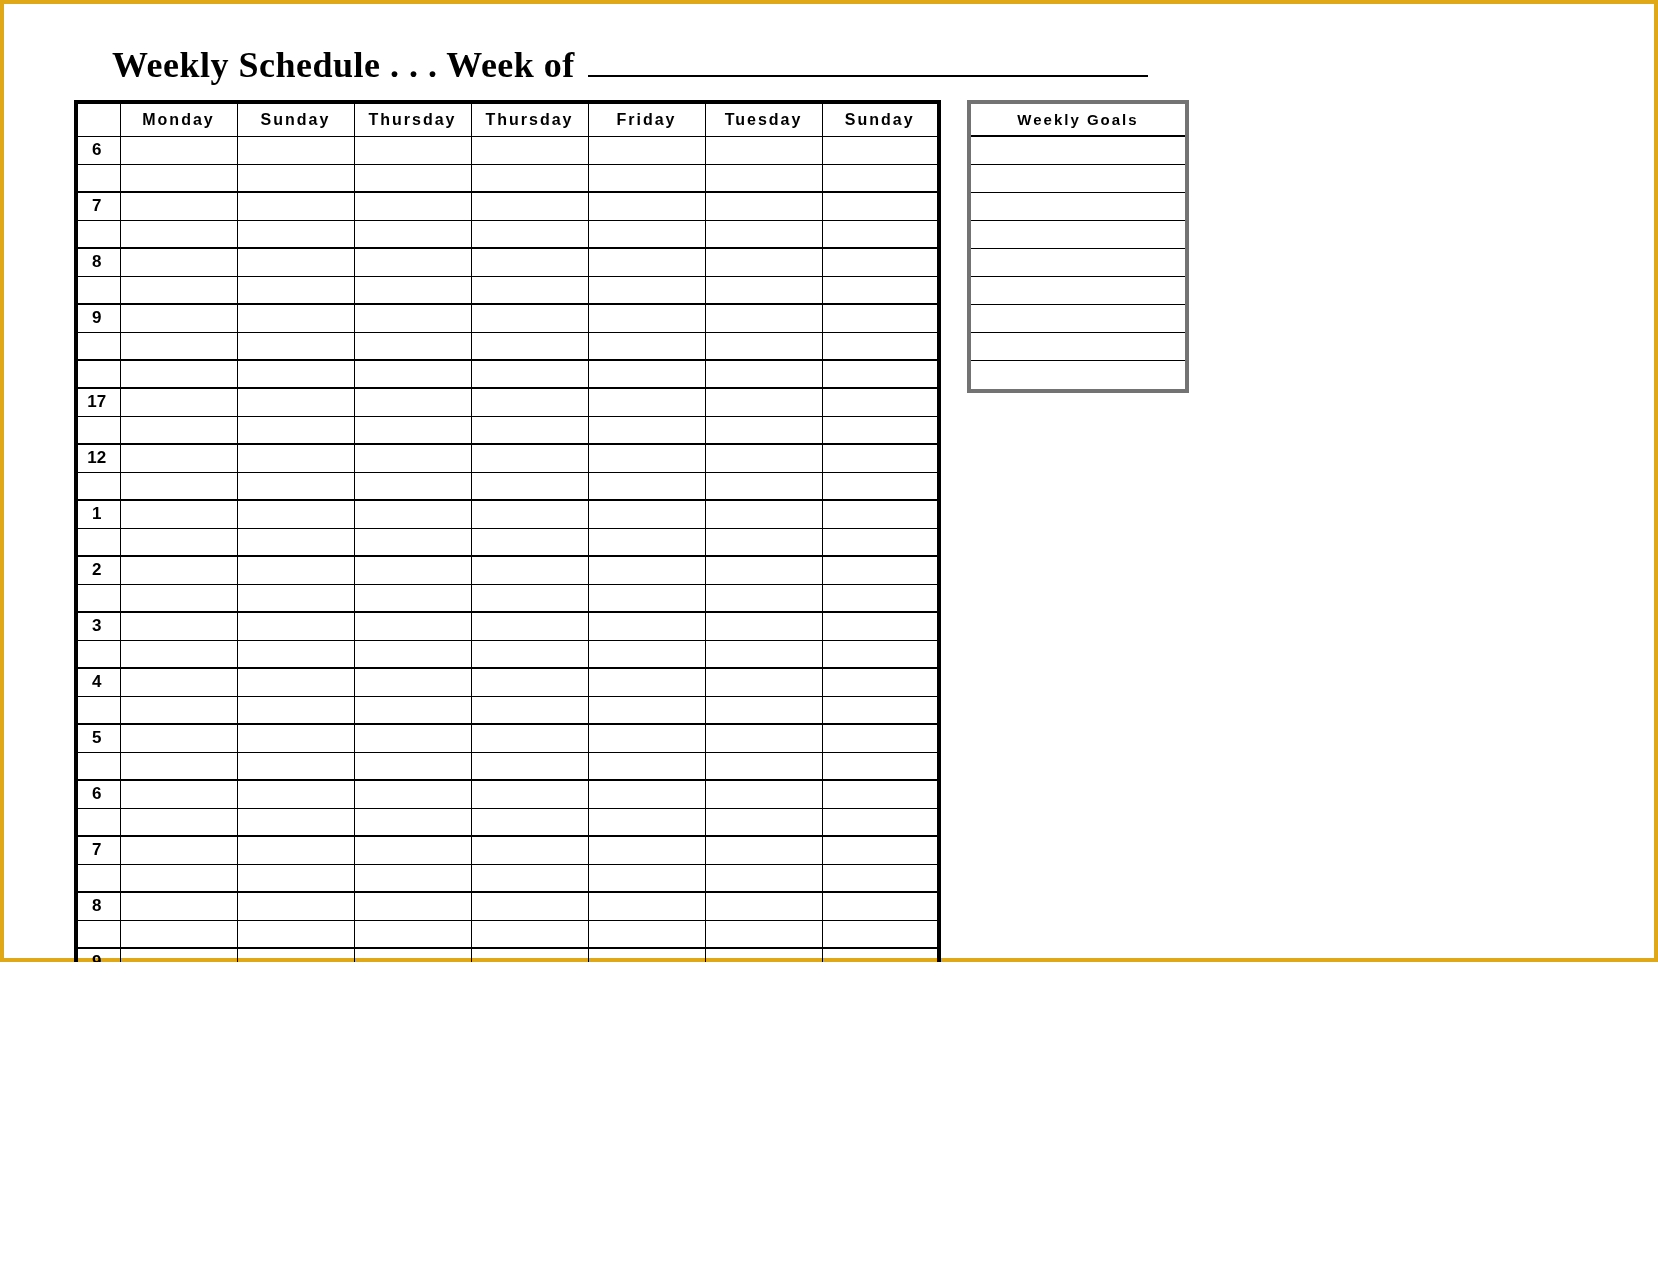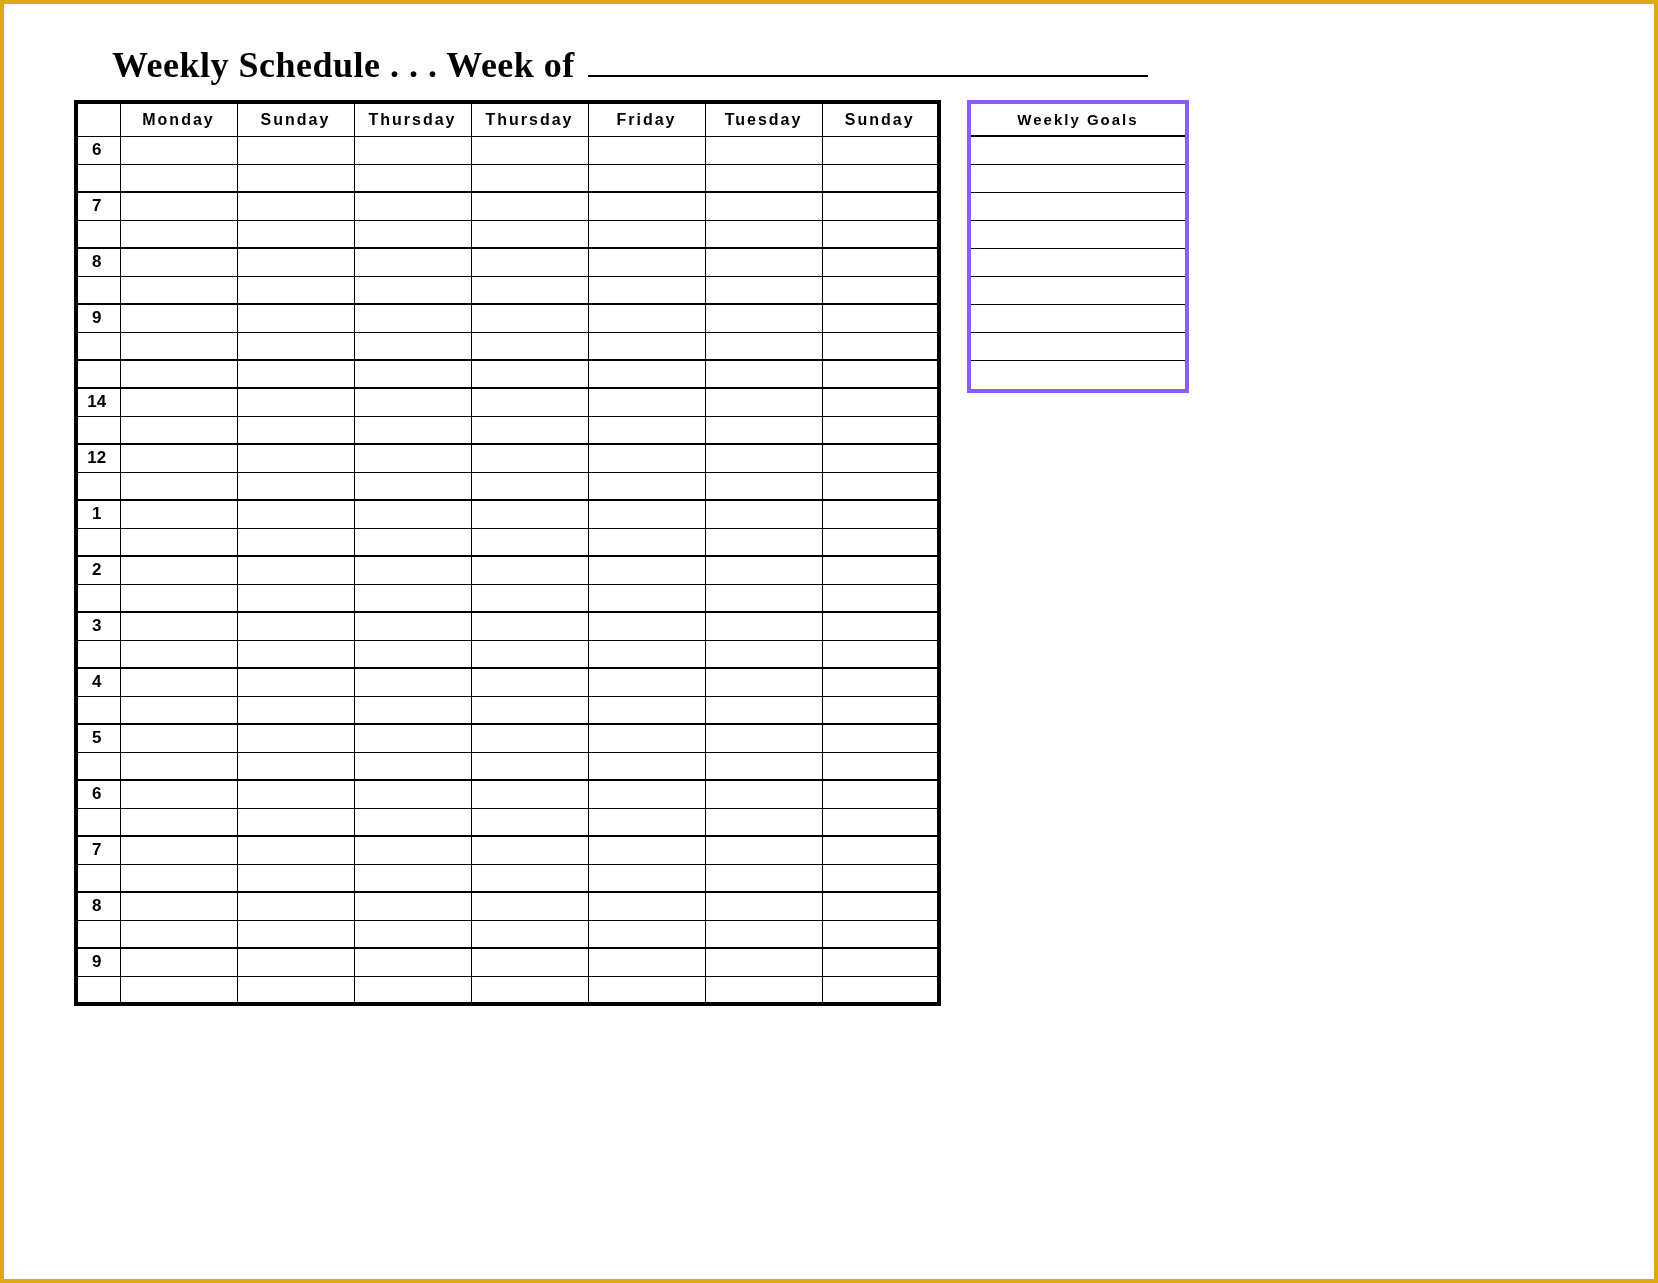--- a/index.html
+++ b/index.html
@@ -4,21 +4,21 @@
 <style>
   * { box-sizing: border-box; }
   body {
     margin: 0;
     padding: 0;
     font-family: Georgia, 'Times New Roman', serif;
     background: #fff;
   }
   .outer-frame {
     width: 1658px;
-    height: 1283px;
+    height: 962px;
     border: 4px solid #e0a817;
     background: #fff;
     position: relative;
   }
   .page {
     padding: 40px 50px 40px 70px;
   }
   .title-row {
     font-size: 36px;
     font-weight: bold;
@@ -88,21 +88,21 @@
   }
 
   .side-col {
     flex: 0 0 auto;
     width: 222px;
     display: flex;
     flex-direction: column;
     gap: 22px;
   }
   .side-box {
-    border: 4px solid #8b5cf6;
+    border: 4px solid #737373;
   }
   .side-title {
     font-family: Verdana, Geneva, sans-serif;
     font-size: 15px;
     font-weight: bold;
     text-align: center;
     letter-spacing: 2px;
     padding: 7px 4px;
     border-bottom: 2px solid #000;
   }
@@ -226,21 +226,21 @@
                 <td class="time-col"></td>
                 <td class="day-col"></td>
                 <td class="day-col"></td>
                 <td class="day-col"></td>
                 <td class="day-col"></td>
                 <td class="day-col"></td>
                 <td class="day-col"></td>
                 <td class="day-col"></td>
               </tr>
               <tr class="hour-row">
-                <td class="time-col hour-label">14</td>
+                <td class="time-col hour-label">17</td>
                 <td class="day-col"></td>
                 <td class="day-col"></td>
                 <td class="day-col"></td>
                 <td class="day-col"></td>
                 <td class="day-col"></td>
                 <td class="day-col"></td>
                 <td class="day-col"></td>
               </tr>
               <tr class="half-row">
                 <td class="time-col"></td>

